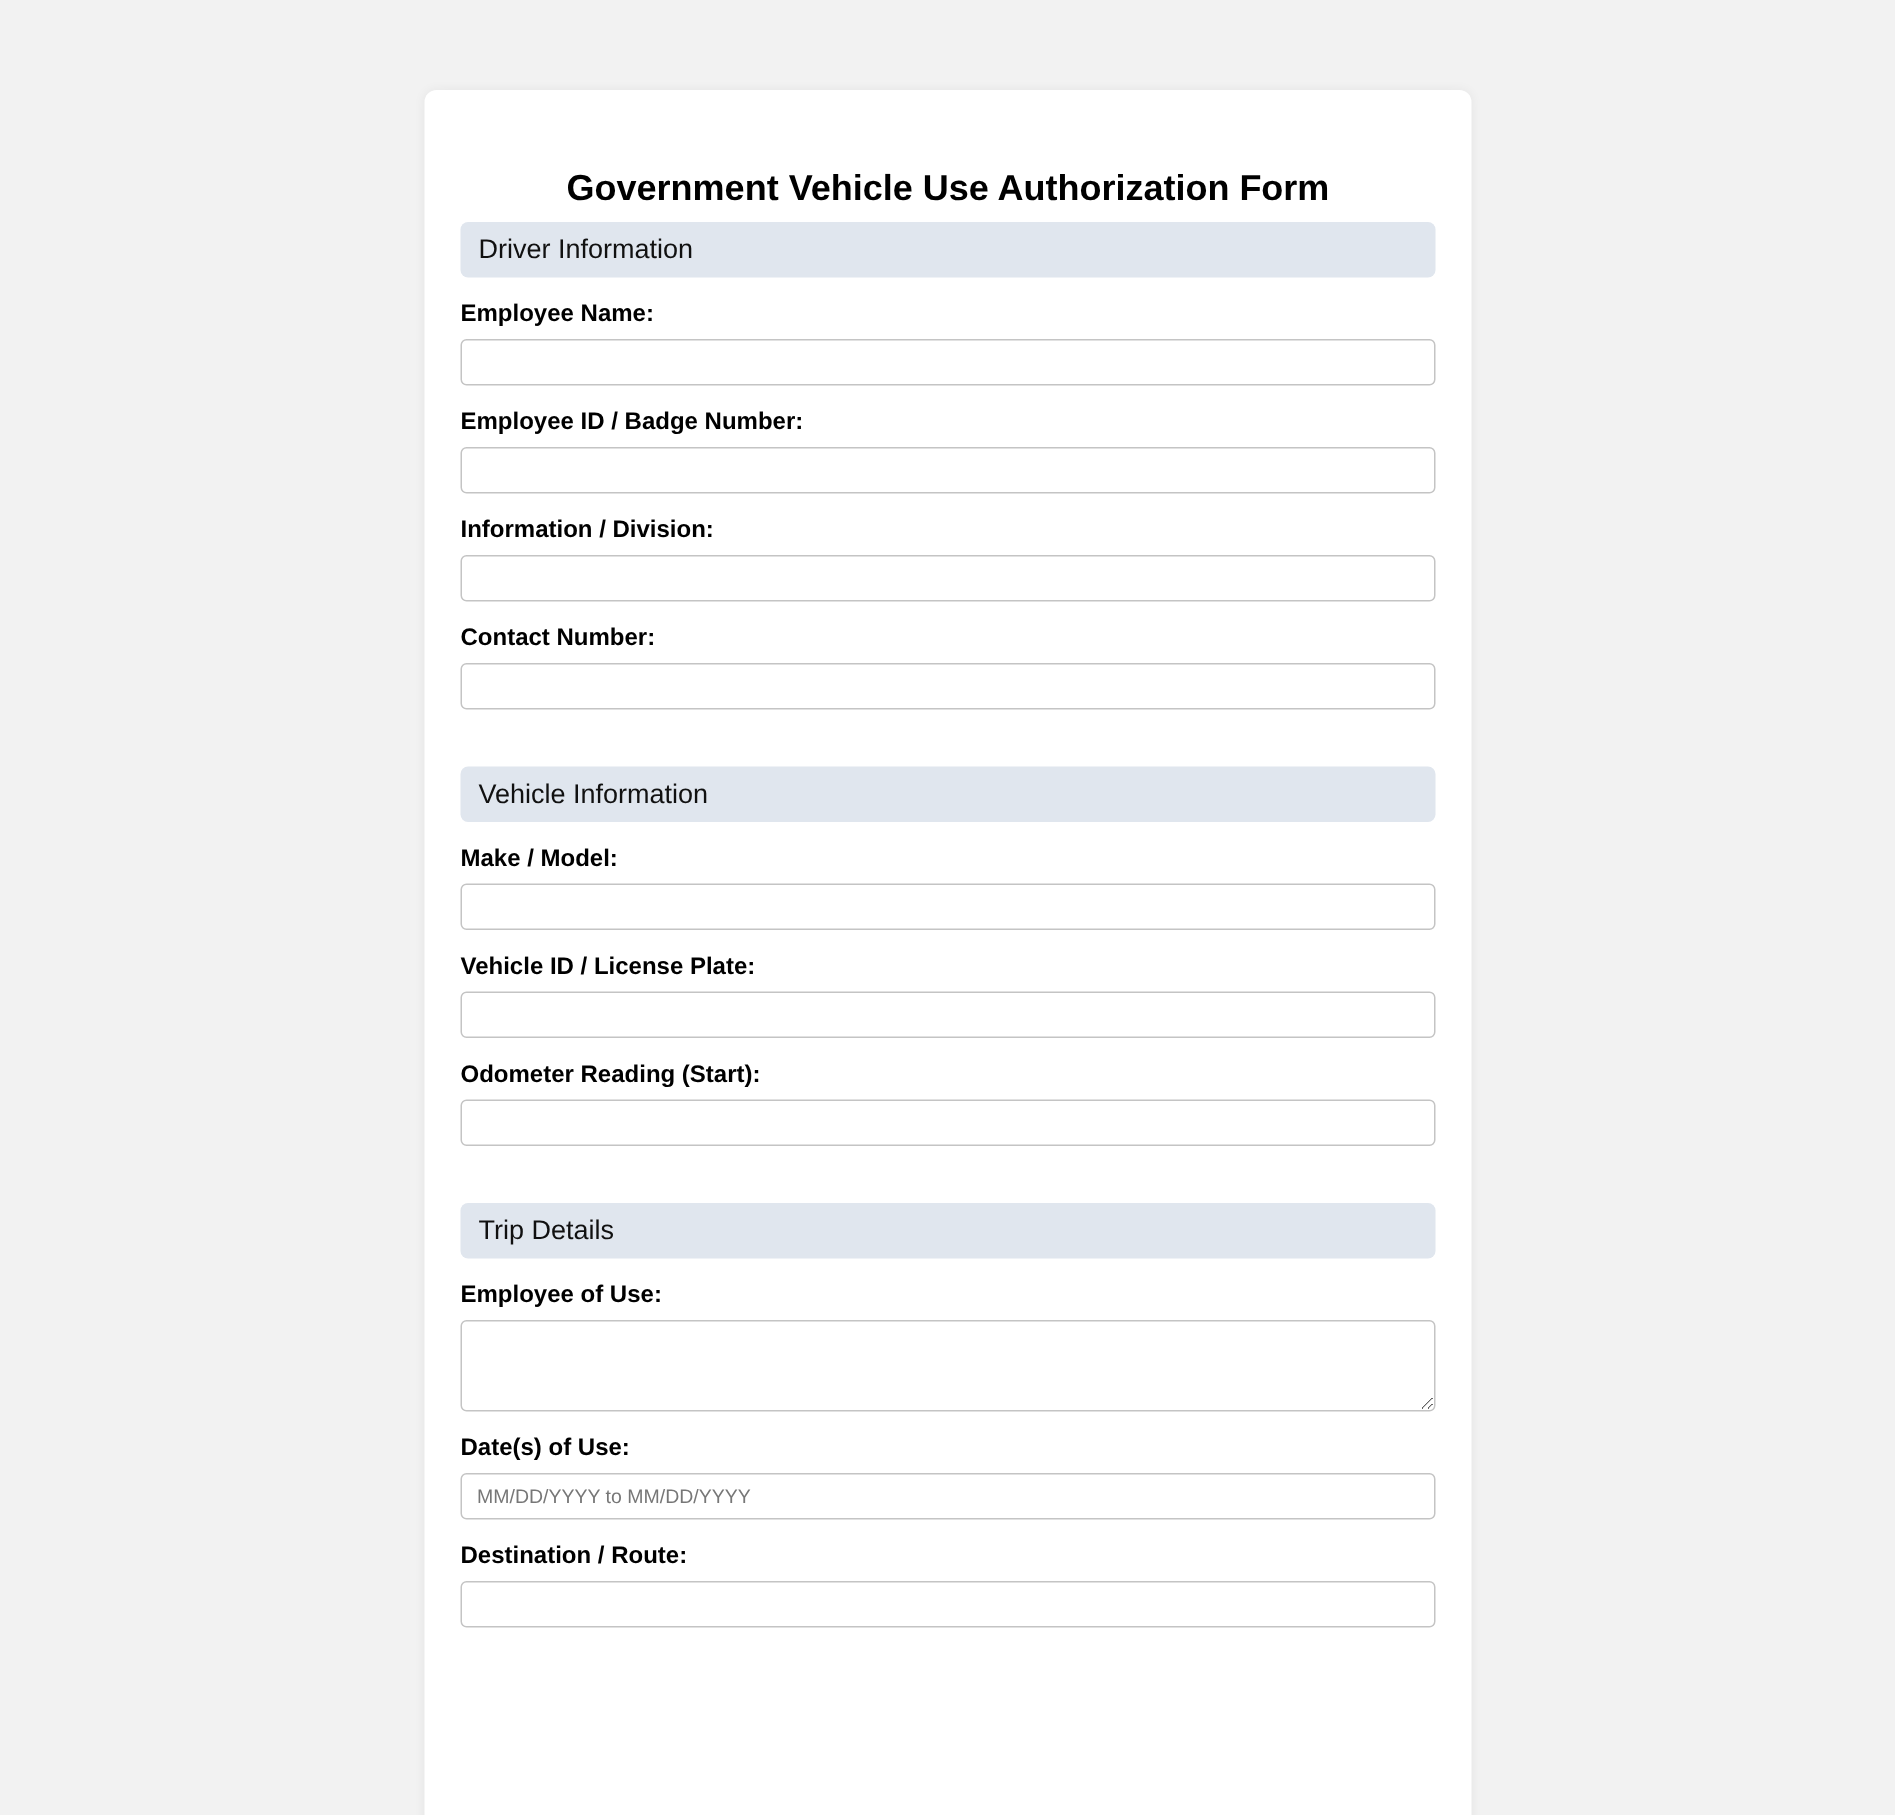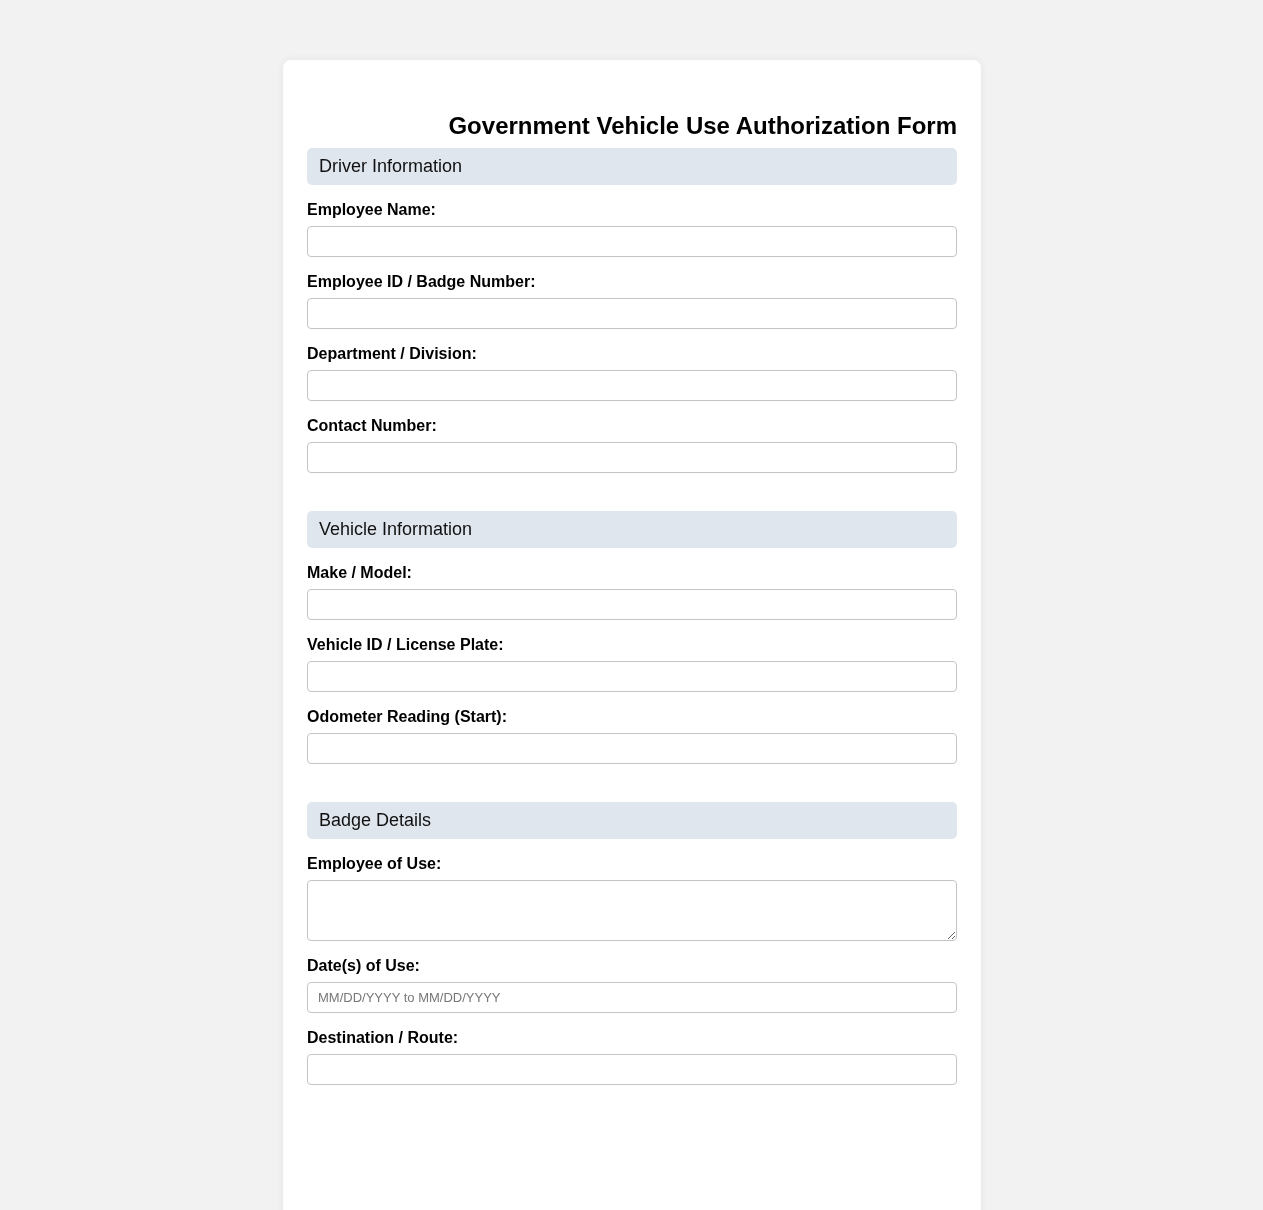--- a/index.html
+++ b/index.html
@@ -18,21 +18,21 @@
       width: 698px;
       height: 1200px;
       background: #ffffff;
       border-radius: 8px;
       box-shadow: 0 0 8px rgba(0,0,0,0.06);
       padding: 0 24px;
     }
     .title {
       margin: 0;
       padding-top: 52px;
-      text-align: right;
+      text-align: center;
       font-size: 24px;
       font-weight: bold;
       color: #000;
       line-height: 28px;
     }
     .section-header {
       background: #e0e6ee;
       border-radius: 5px;
       height: 37px;
       padding: 0 12px;
@@ -88,21 +88,21 @@
 
   <div class="field">
     <label class="label">Employee Name:</label>
     <input class="input" type="text" style="">
   </div>
   <div class="field">
     <label class="label">Employee ID / Badge Number:</label>
     <input class="input" type="text" style="">
   </div>
   <div class="field">
-    <label class="label">Department / Division:</label>
+    <label class="label">Information / Division:</label>
     <input class="input" type="text" style="">
   </div>
   <div class="field">
     <label class="label">Contact Number:</label>
     <input class="input" type="text" style="">
   </div>
 
   <div class="section-header sec-gap">Vehicle Information</div>
 
   <div class="field">
@@ -111,21 +111,21 @@
   </div>
   <div class="field">
     <label class="label">Vehicle ID / License Plate:</label>
     <input class="input" type="text" style="">
   </div>
   <div class="field">
     <label class="label">Odometer Reading (Start):</label>
     <input class="input" type="text" style="">
   </div>
 
-  <div class="section-header sec-gap">Badge Details</div>
+  <div class="section-header sec-gap">Trip Details</div>
 
   <div class="field">
     <label class="label">Employee of Use:</label>
     <textarea class="textarea" style=""></textarea>
   </div>
   <div class="field">
     <label class="label">Date(s) of Use:</label>
     <input class="input" type="text" placeholder="MM/DD/YYYY to MM/DD/YYYY" style="">
   </div>
   <div class="field">

